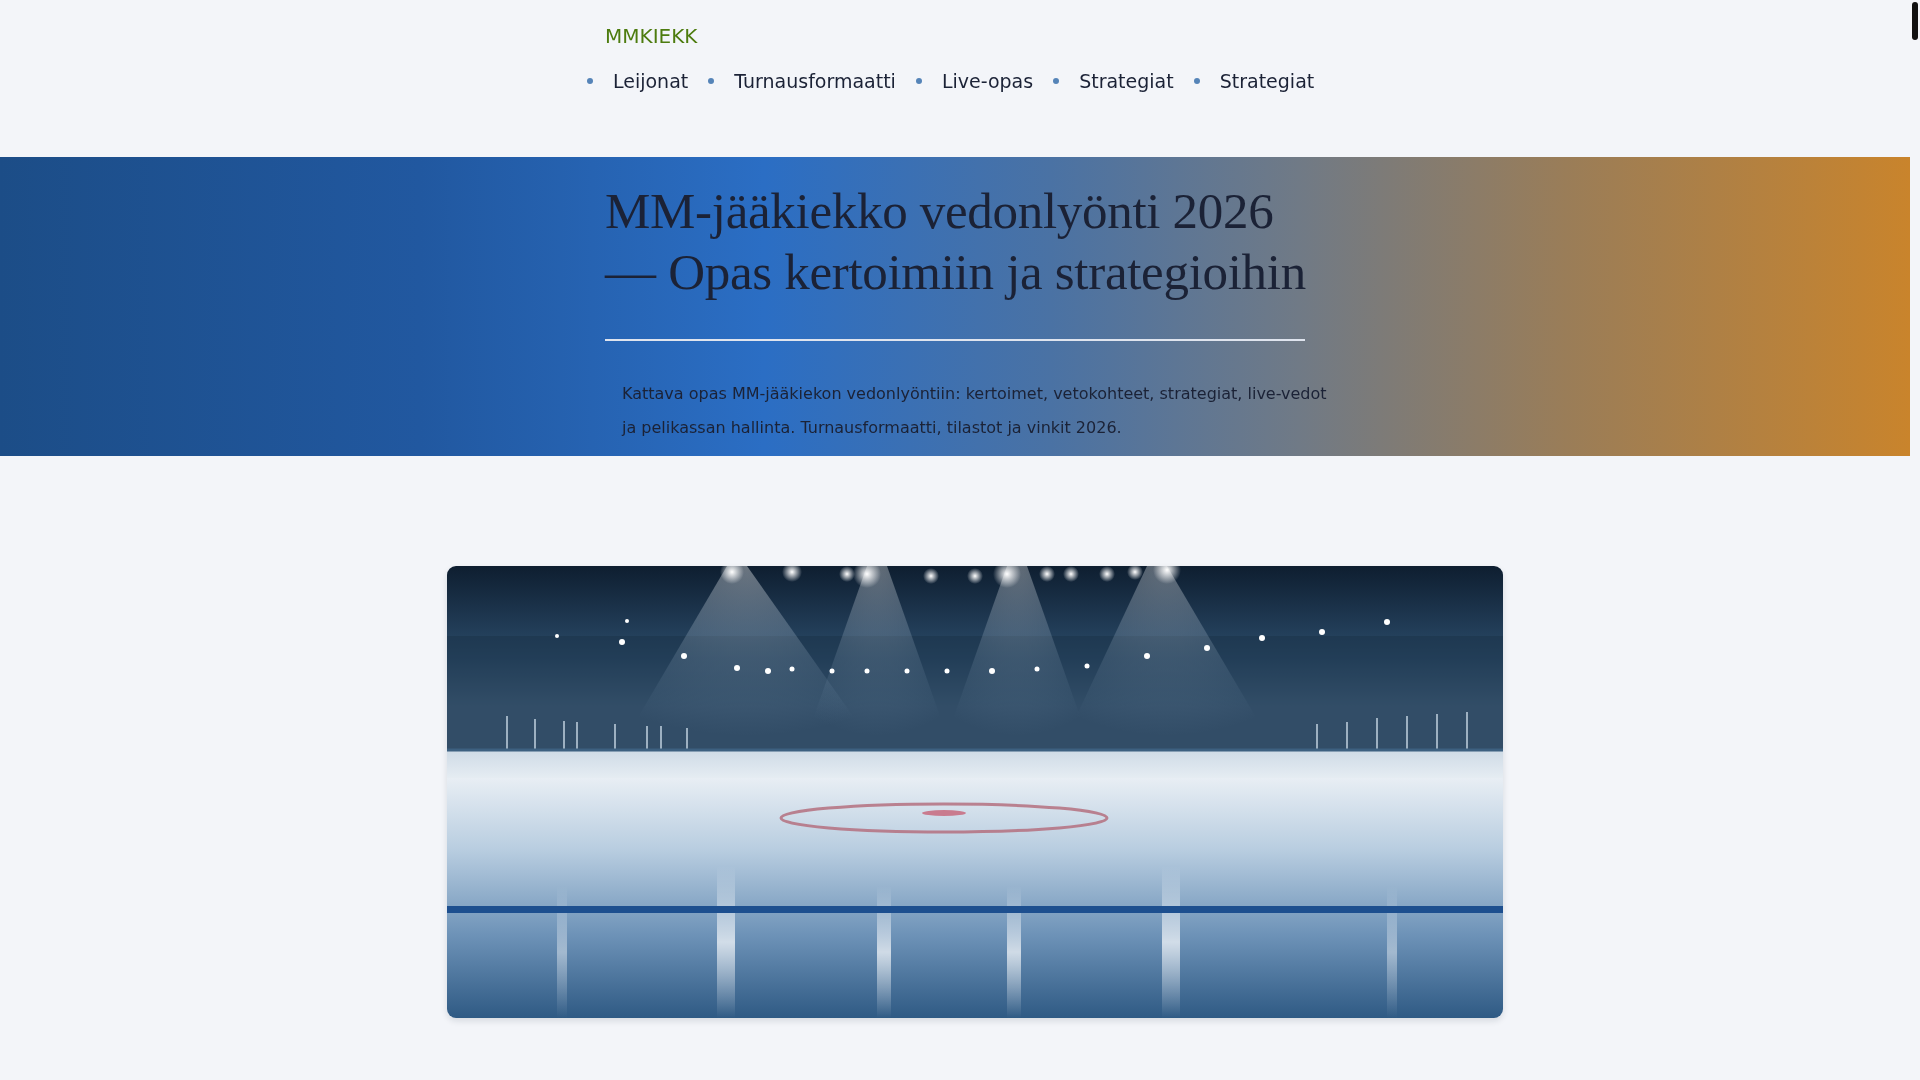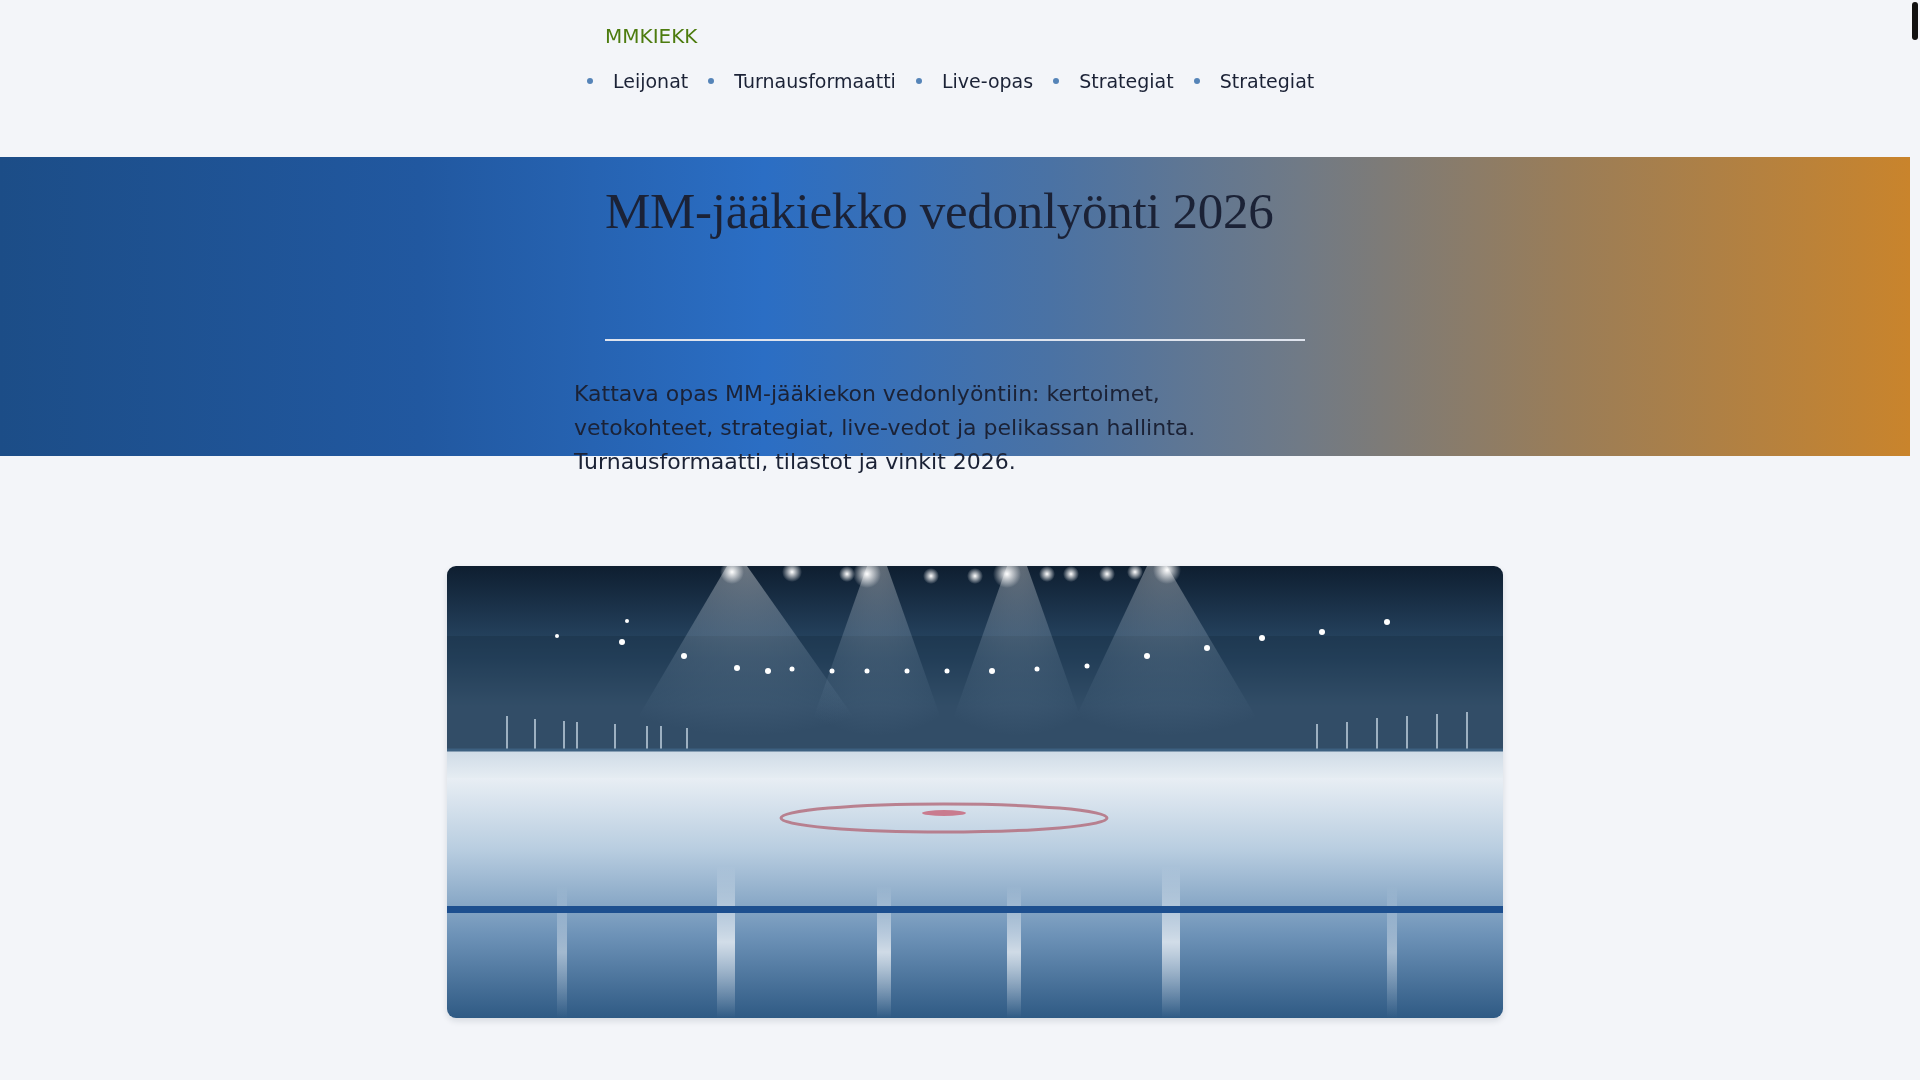--- a/index.html
+++ b/index.html
@@ -36,22 +36,22 @@
       position: absolute; left: 605px; top: 24px; width: 720px;
       font-family: "Liberation Serif", "DejaVu Serif", serif;
       font-weight: normal; font-size: 51px; line-height: 61px;
       color: #1b2236; letter-spacing: -0.3px;
     }
     .hero-divider {
       position: absolute; left: 605px; top: 182px; width: 700px; height: 1.5px;
       background: #dfe4ee;
     }
     .hero-desc {
-      position: absolute; left: 574px; top: 220px; width: 710px;
-      font-size: 22px; line-height: 34px; color: #1b2236;
+      position: absolute; left: 622px; top: 220px; width: 710px;
+      font-size: 16px; line-height: 34px; color: #1b2236;
     }
 
     
     .feature-image {
       position: absolute; left: 447px; top: 566px; width: 1056px; height: 452px;
       border-radius: 9px; overflow: hidden;
       box-shadow: 0 3px 6px rgba(20,30,50,0.12);
     }
     .feature-image svg { display: block; }
 
@@ -91,20 +91,21 @@
       <li>
         <span class="dot"></span>
         <a>Strategiat</a>
       </li>
     </ul>
   </header>
 
   <section class="hero">
     <h1 class="hero-title">
       <span>MM-jääkiekko vedonlyönti 2026</span><br>
+      <span>— Opas kertoimiin ja strategioihin</span>
     </h1>
     <div class="hero-divider"></div>
     <p class="hero-desc">Kattava opas MM-jääkiekon vedonlyöntiin: kertoimet, vetokohteet, strategiat, live-vedot ja pelikassan hallinta. Turnausformaatti, tilastot ja vinkit 2026.</p>
   </section>
 
   <figure class="feature-image">
     <svg width="1056" height="452" viewBox="0 0 1056 452">
       <defs>
         <linearGradient id="sky" x1="0" y1="0" x2="0" y2="1">
           <stop offset="0" stop-color="#0e1e30"></stop>

